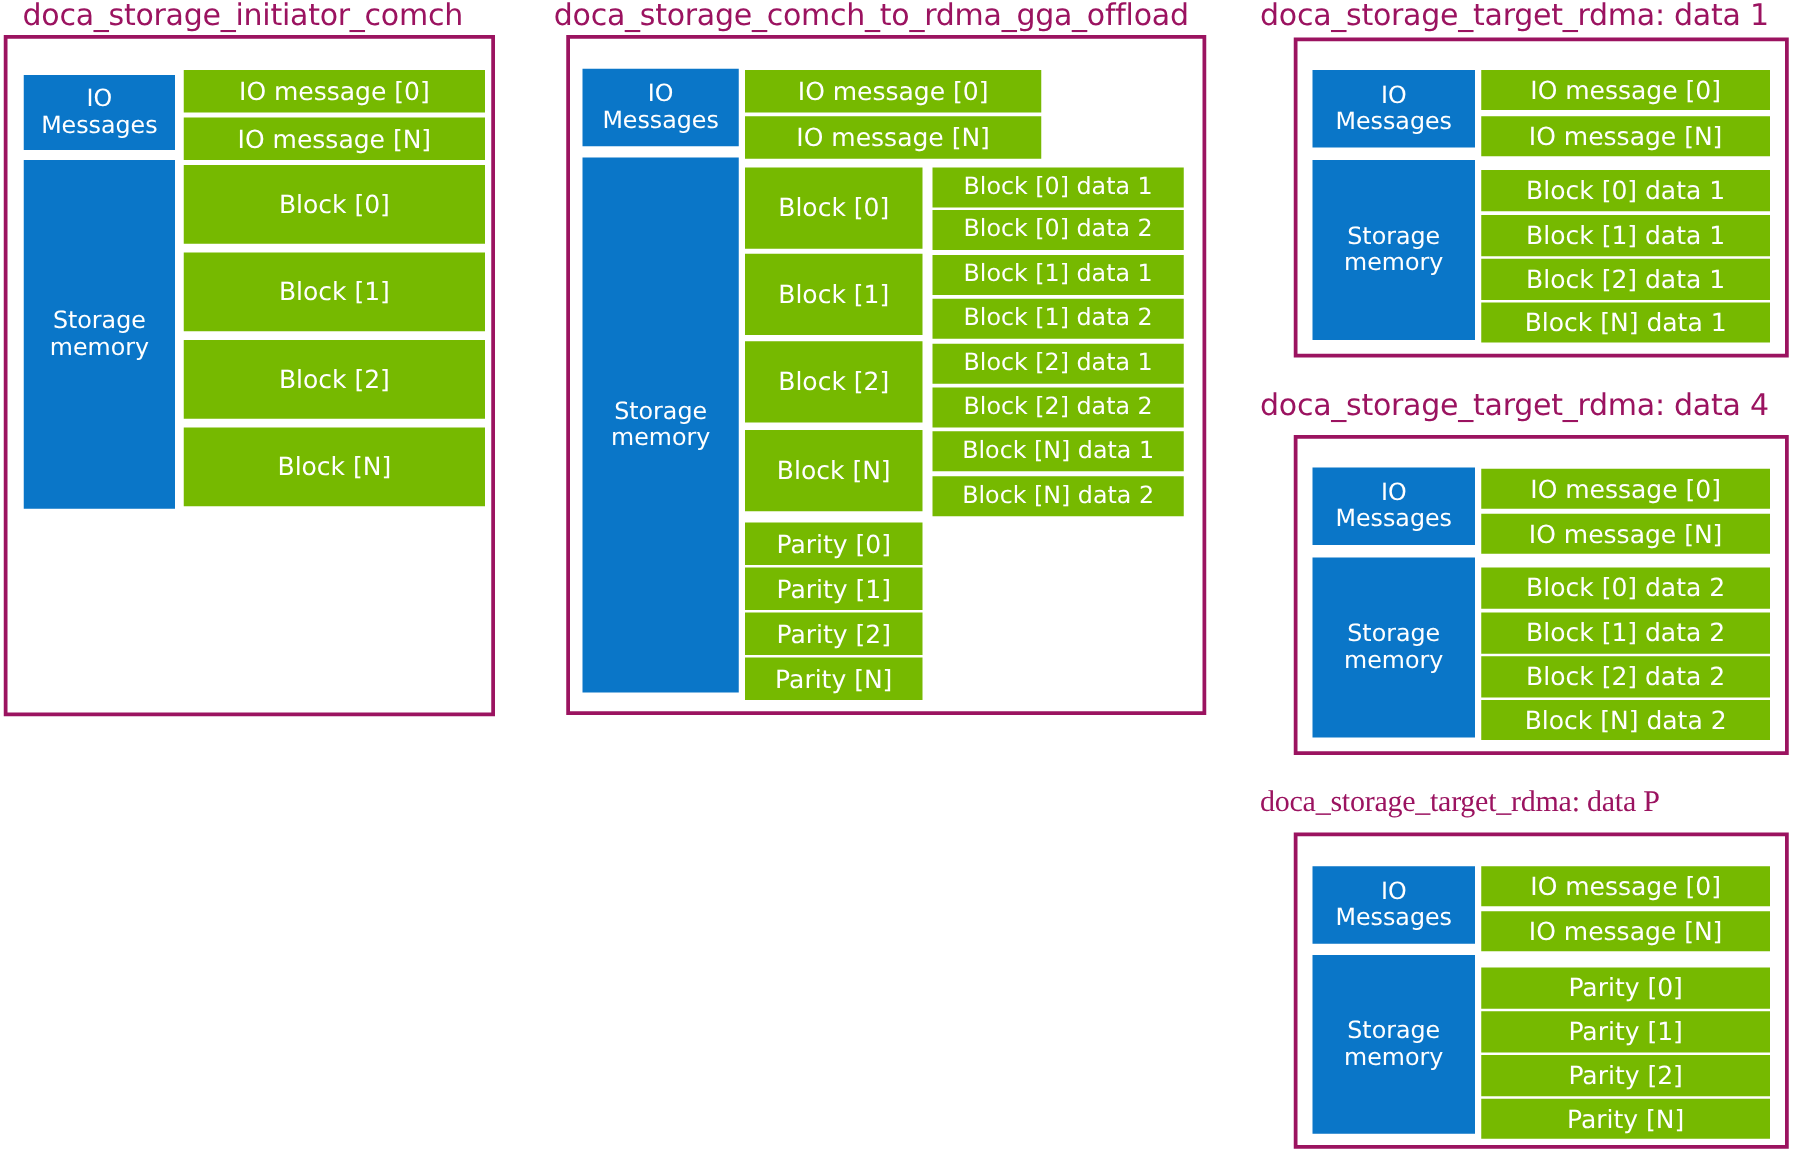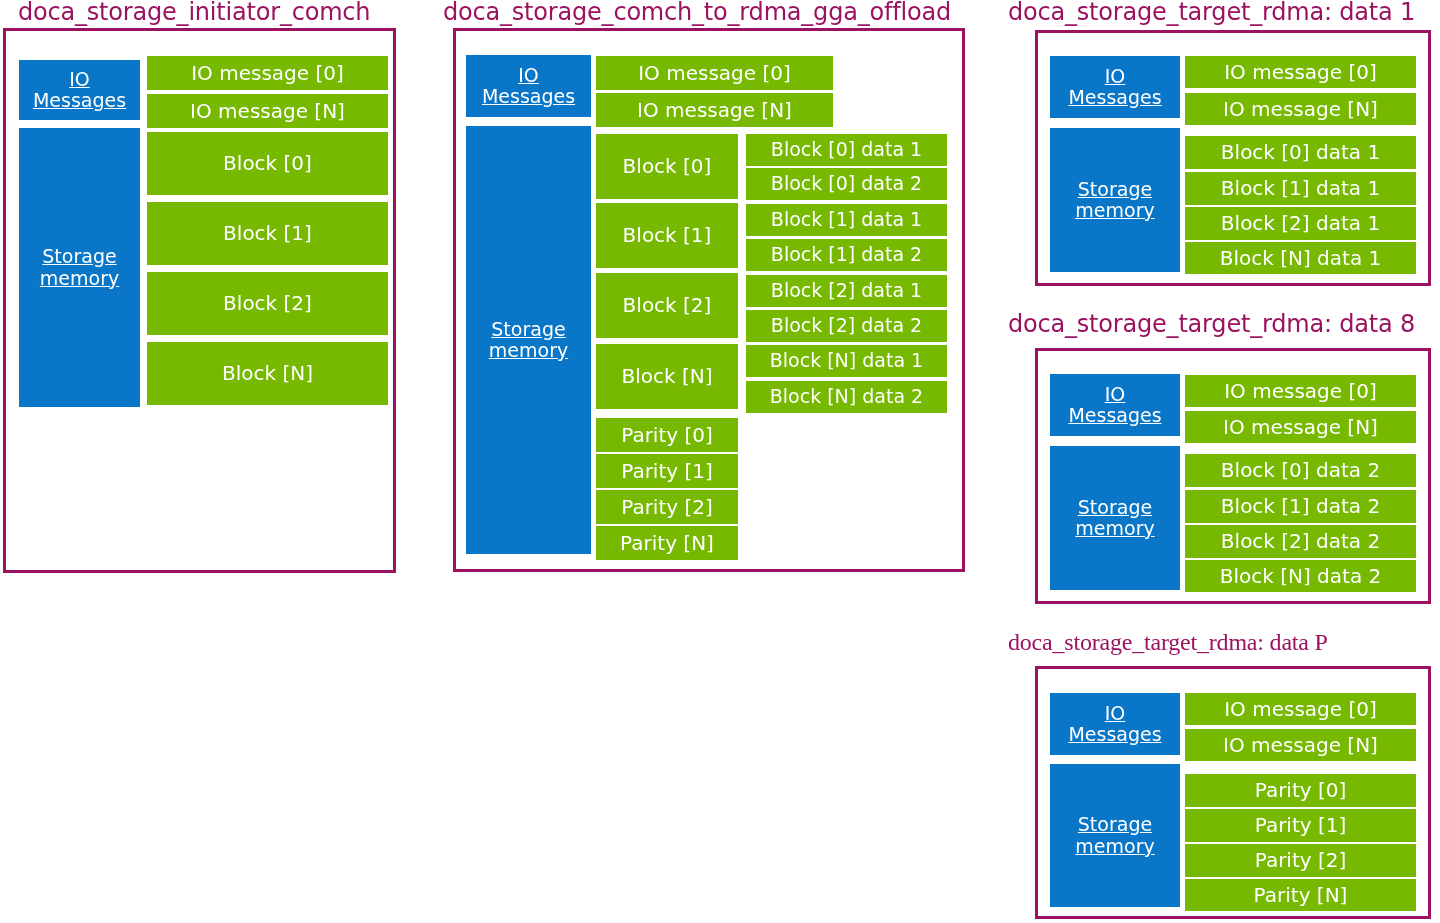--- a/index.html
+++ b/index.html
@@ -35,21 +35,21 @@
     position: absolute;
     box-sizing: border-box;
     display: flex;
     align-items: center;
     justify-content: center;
     color: #ffffff;
     text-align: center;
     line-height: 1.12;
     overflow: hidden;
   }
-  .cell.blue  { background: #0A76C8; text-decoration: underline; }
+  .cell.blue  { background: #0A76C8; }
   .cell.green { background: #76B900; }
 
   
   #p1-title { left: 18px; top: -2px; }
   #p1-frame { left: 3px; top: 28px; width: 393px; height: 545px; }
 
   #p1-io-label      { left: 19px;  top: 60px;  width: 121px; height: 60px;  font-size: 19px; }
   #p1-storage-label { left: 19px;  top: 128px; width: 121px; height: 279px; font-size: 19px; }
 
   #p1-msg0   { left: 147px; top: 56px;  width: 241px; height: 34px; font-size: 20px; }
@@ -192,21 +192,21 @@
     <span>Storage<br>memory</span>
   </div>
 
 <div class="cell green" id="p3-msg0">IO message [0]</div>
 <div class="cell green" id="p3-msg1">IO message [N]</div>
 <div class="cell green" id="p3-r0">Block [0] data 1</div>
 <div class="cell green" id="p3-r1">Block [1] data 1</div>
 <div class="cell green" id="p3-r2">Block [2] data 1</div>
 <div class="cell green" id="p3-r3">Block [N] data 1</div>
 
-<div class="panel-title" id="p4-title">doca_storage_target_rdma: data 8</div>
+<div class="panel-title" id="p4-title">doca_storage_target_rdma: data 4</div>
 <div class="panel-frame" id="p4-frame"></div>
 
 <div class="cell blue" id="p4-io-label">
     <span>IO<br>Messages</span>
   </div>
 <div class="cell blue" id="p4-storage-label">
     <span>Storage<br>memory</span>
   </div>
 
 <div class="cell green" id="p4-msg0">IO message [0]</div>

